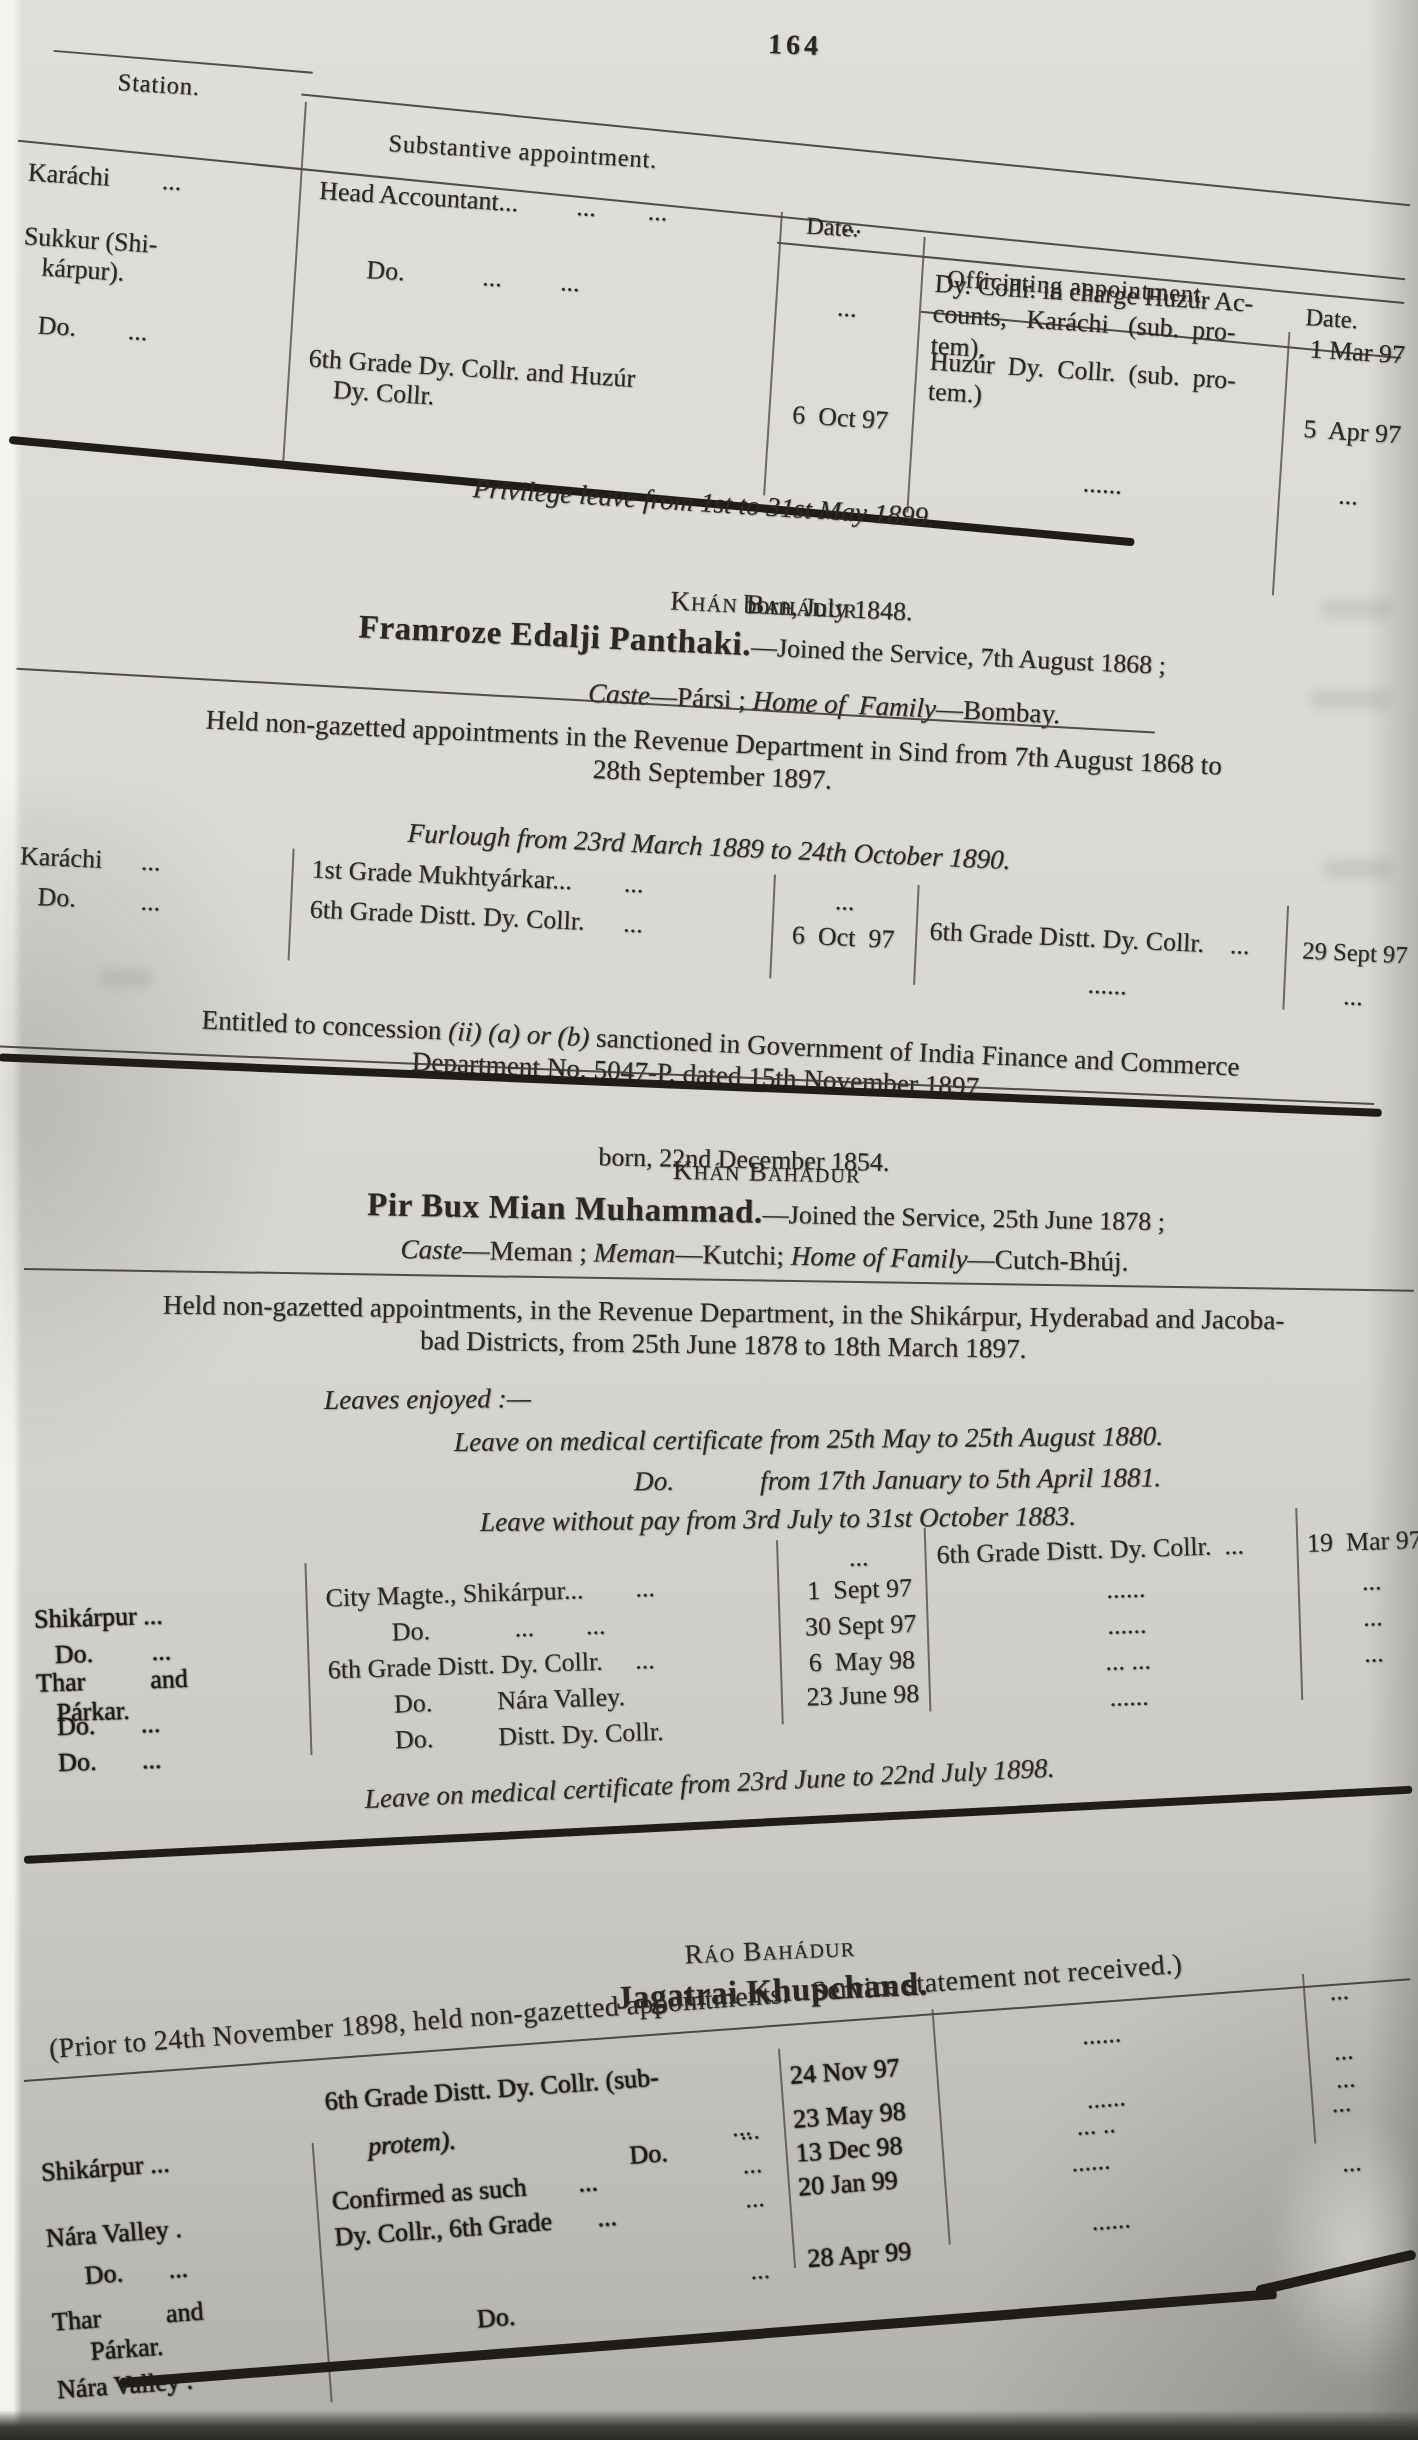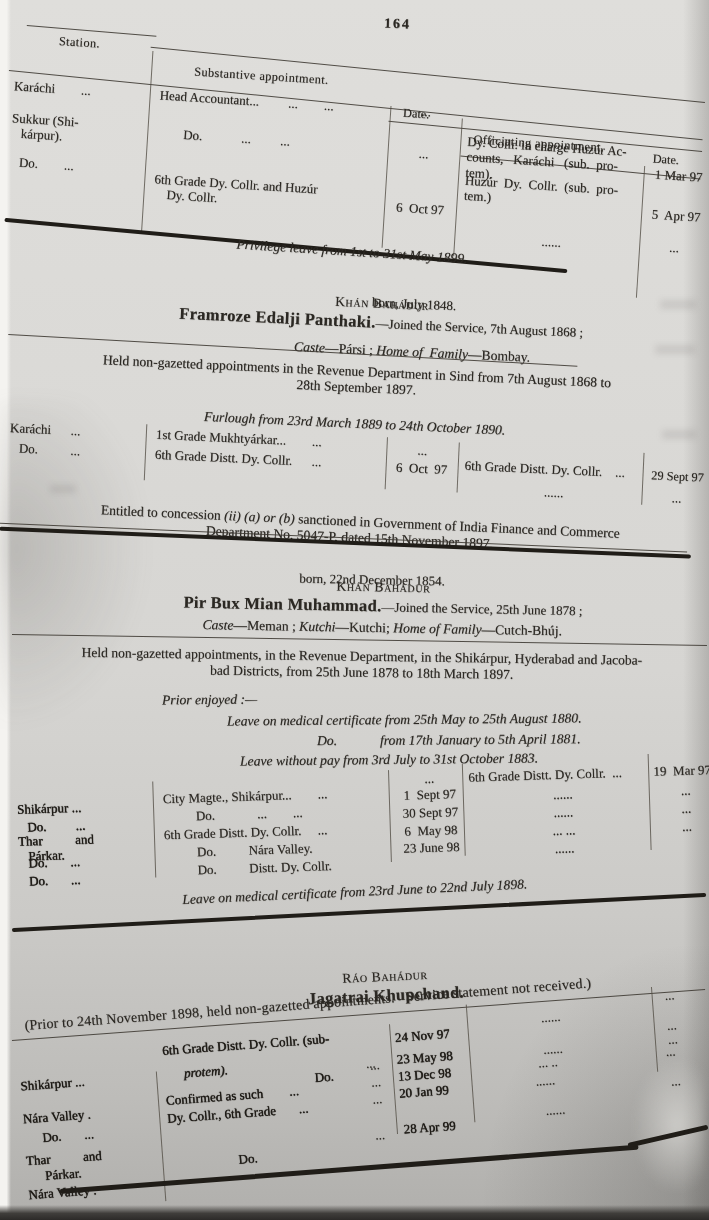--- a/index.html
+++ b/index.html
@@ -138,27 +138,27 @@
     <div class="thick" style="left:0;top:275px;width:692px;transform:rotate(-0.3deg);"></div>
   </div>
 
   <div class="sec" style="left:12px;top:540px;width:697px;height:400px;">
     <div class="t ctr" style="left:40px;top:12px;width:640px;transform:rotate(1.1deg);transform-origin:0 0;">
       <span class="sc f135">Khán Bahádur</span>
       <span class="b f16" style="letter-spacing:.3px;">Pir Bux Mian Muhammad.</span><span class="f13">—Joined the Service, 25th June 1878 ;</span>
     </div>
     <div class="t f13 ctr" style="left:40px;top:32px;width:640px;transform:rotate(1.1deg);">born, 22nd December 1854.</div>
     <div class="t f135 ctr" style="left:40px;top:64px;width:640px;transform:rotate(1deg);">
-      <span class="it">Caste</span><span>—Meman ; </span><span class="it">Kutchi</span><span>—Kutchi; </span><span class="it">Home of Family</span><span>—Cutch-Bhúj.</span>
+      <span class="it">Caste</span><span>—Meman ; </span><span class="it">Meman</span><span>—Kutchi; </span><span class="it">Home of Family</span><span>—Cutch-Bhúj.</span>
     </div>
     <div class="ln" style="left:0;top:94px;width:695px;transform:rotate(0.9deg);"></div>
     <div class="t f135 ctr" style="left:10px;top:104px;width:680px;transform:rotate(0.8deg);transform-origin:0 0;">Held non-gazetted appointments, in the Revenue Department, in the Shikárpur, Hyderabad and Jacoba-
 bad Districts, from 25th June 1878 to 18th March 1897.</div>
 
-    <div class="t f135 it" style="left:150px;top:152px;transform:rotate(-0.5deg);">Prior enjoyed :—</div>
+    <div class="t f135 it" style="left:150px;top:152px;transform:rotate(-0.5deg);">Leaves enjoyed :—</div>
     <div class="t f135 it" style="left:215px;top:172px;transform:rotate(-0.5deg);">Leave on medical certificate from 25th May to 25th August 1880.</div>
     <div class="t f135 it" style="left:305px;top:193px;transform:rotate(-0.5deg);">Do.</div>
     <div class="t f135 it" style="left:368px;top:192px;transform:rotate(-0.5deg);">from 17th January to 5th April 1881.</div>
     <div class="t f135 it" style="left:228px;top:212px;transform:rotate(-0.6deg);">Leave without pay from 3rd July to 31st October 1883.</div>
 
     <div style="position:absolute;left:0;top:240px;width:697px;height:120px;transform:rotate(-1.8deg);transform-origin:0 50%;">
       <div class="vln" style="left:142px;top:6px;height:96px;"></div>
       <div class="vln" style="left:378px;top:2px;height:92px;"></div>
       <div class="vln" style="left:452px;top:-2px;height:92px;"></div>
       <div class="vln" style="left:638px;top:-6px;height:96px;"></div>

